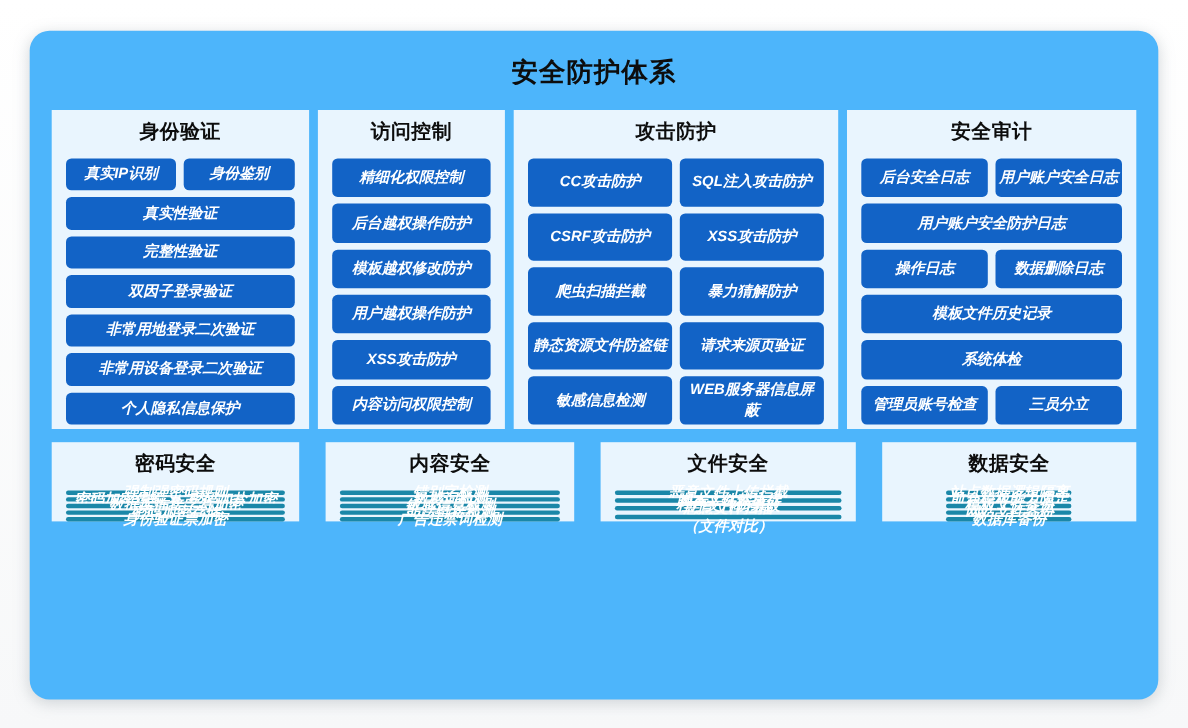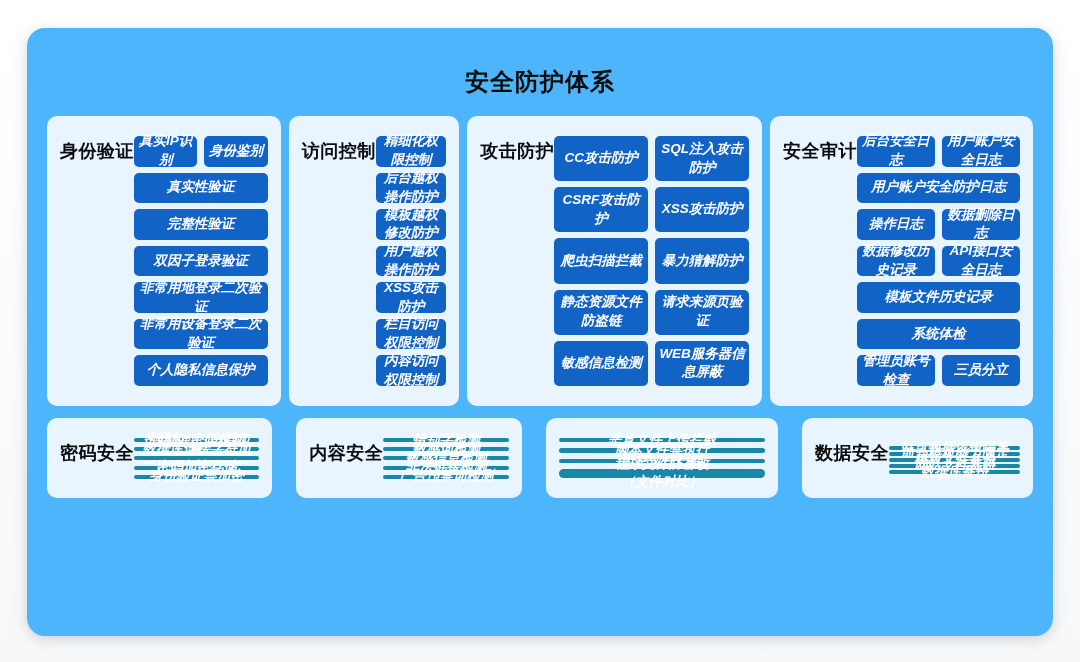--- a/index.html
+++ b/index.html
@@ -13,34 +13,34 @@
   .page { width: 1080px; height: 662px; padding: 28px 27px 26px; }
   .container {
     width: 100%; height: 100%;
     background: var(--container-bg, #4DB5FB);
     border-radius: 18px;
     box-shadow: 0 3px 14px rgba(130, 140, 150, 0.35);
     padding: 22px 20px 16px;
     display: flex; flex-direction: column;
   }
   .title {
-    margin: 16px 0 18px;
+    margin: 0 0 18px;
     text-align: center;
     font-size: 24px; font-weight: bold;
     color: var(--heading, #0d0d0d);
     letter-spacing: 1px;
   }
   .panel-row { display: flex; gap: 8px; }
   .panel-row.row-1 { height: 290px; }
   .panel-row.row-2 { flex: 1; margin-top: 12px; gap: 24px; }
   .panel {
     background: var(--panel-bg, #E9F5FE);
-    border-radius: 10px;
-    padding: 20px 13px;
-    display: flex; 
+    border-radius: 0;
+    padding: 4px 13px;
+    display: flex; flex-direction: column;
     min-width: 0;
   }
   .panel-title {
     text-align: center;
     font-size: 18px; font-weight: bold;
     color: var(--heading, #0d0d0d);
     margin: 3px 0 13px;
     letter-spacing: 0.5px;
   }
   .btn-rows { flex: 1; display: flex; flex-direction: column; gap: 6px; font-style: italic; }
@@ -107,23 +107,20 @@
               <div class="btn-row">
                 <div class="btn blue">模板越权修改防护</div>
               </div>
               <div class="btn-row">
                 <div class="btn blue">用户越权操作防护</div>
               </div>
               <div class="btn-row">
                 <div class="btn blue">XSS攻击防护</div>
               </div>
               <div class="btn-row">
-                <div class="btn blue">栏目访问权限控制</div>
-              </div>
-              <div class="btn-row">
                 <div class="btn blue">内容访问权限控制</div>
               </div>
             </div>
           </div>
           <div class="panel" style="flex: 303 1 0px;">
             <h2 class="panel-title">攻击防护</h2>
             <div class="btn-rows">
               <div class="btn-row">
                 <div class="btn blue">CC攻击防护</div>
                 <div class="btn blue">SQL注入攻击防护</div>
@@ -152,24 +149,20 @@
               <div class="btn-row">
                 <div class="btn blue">后台安全日志</div>
                 <div class="btn blue">用户账户安全日志</div>
               </div>
               <div class="btn-row">
                 <div class="btn blue">用户账户安全防护日志</div>
               </div>
               <div class="btn-row">
                 <div class="btn blue">操作日志</div>
                 <div class="btn blue">数据删除日志</div>
-              </div>
-              <div class="btn-row">
-                <div class="btn blue">数据修改历史记录</div>
-                <div class="btn blue">API接口安全日志</div>
               </div>
               <div class="btn-row">
                 <div class="btn blue">模板文件历史记录</div>
               </div>
               <div class="btn-row">
                 <div class="btn blue">系统体检</div>
               </div>
               <div class="btn-row">
                 <div class="btn blue">管理员账号检查</div>
                 <div class="btn blue">三员分立</div>
@@ -213,20 +206,21 @@
               </div>
               <div class="btn-row">
                 <div class="btn teal">非法链接检测</div>
               </div>
               <div class="btn-row">
                 <div class="btn teal">广告违禁词检测</div>
               </div>
             </div>
           </div>
           <div class="panel" style="flex: 245 1 0px;">
+            <h2 class="panel-title">文件安全</h2>
             <div class="btn-rows">
               <div class="btn-row">
                 <div class="btn teal">恶意文件上传拦截</div>
               </div>
               <div class="btn-row">
                 <div class="btn teal">脚本文件禁执行</div>
               </div>
               <div class="btn-row">
                 <div class="btn teal">恶意文件扫描</div>
               </div>

